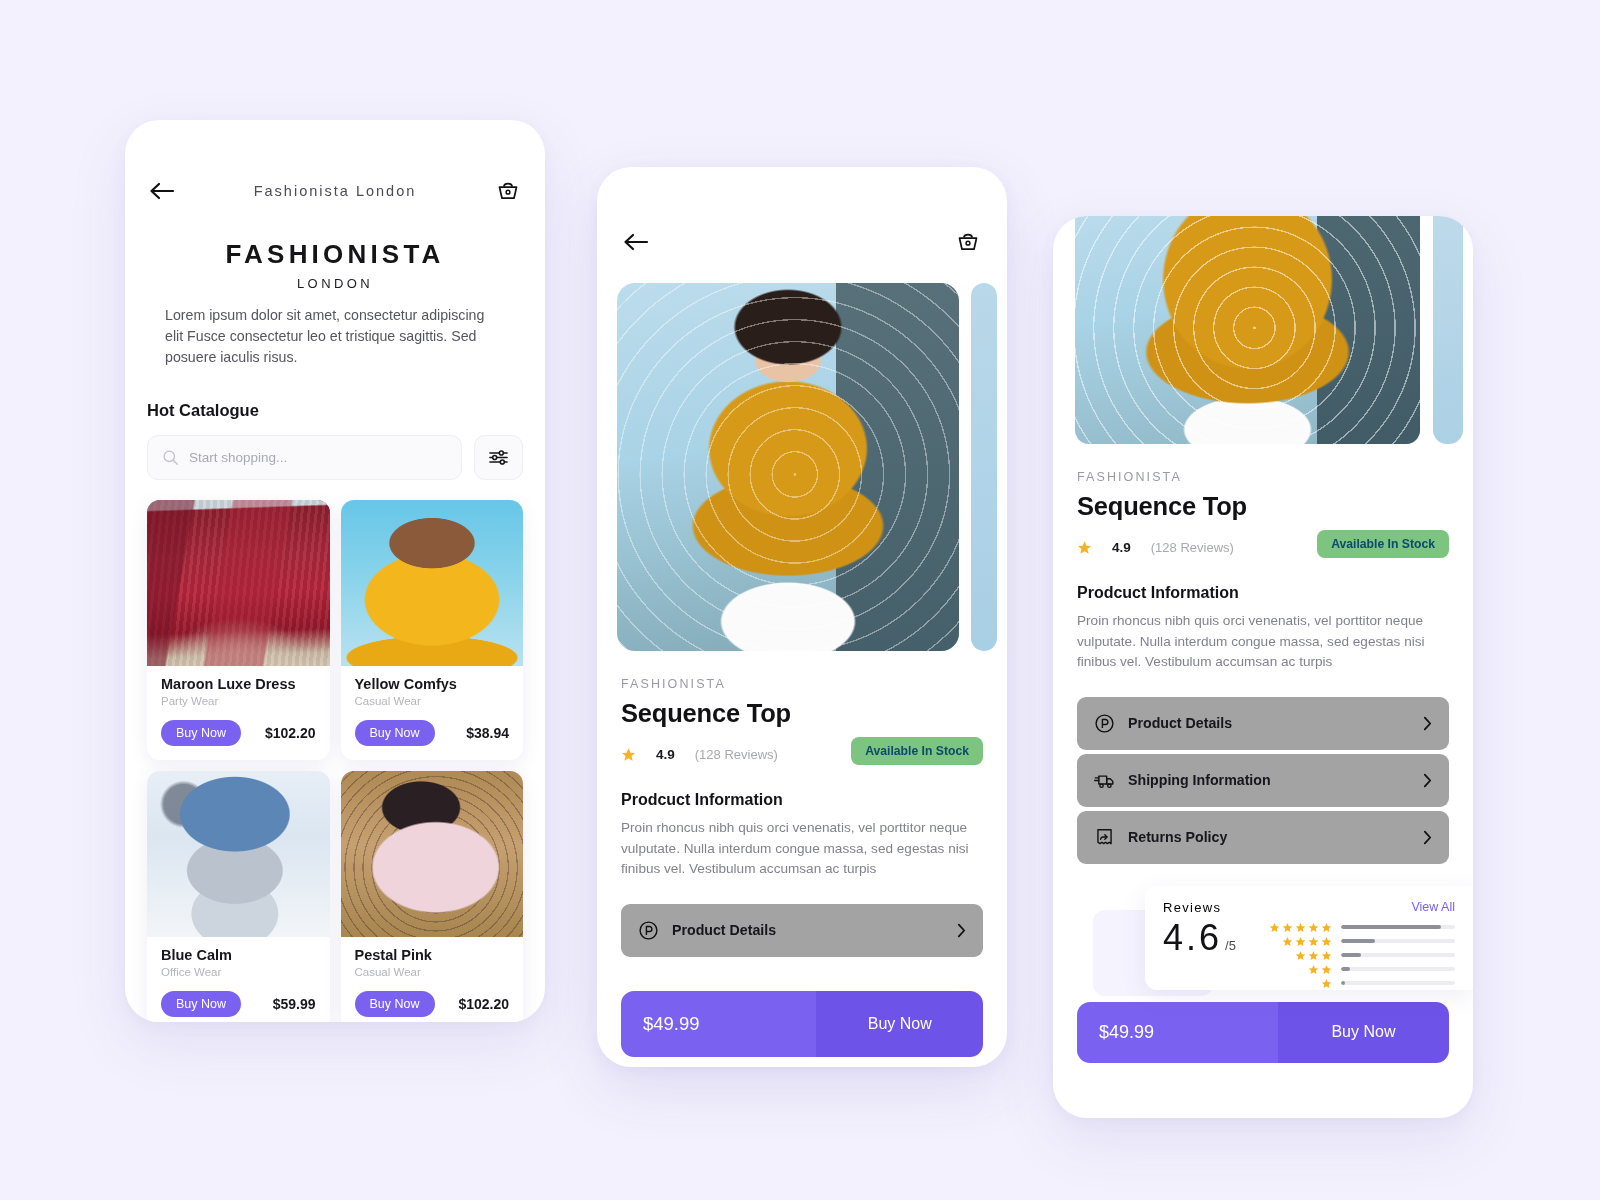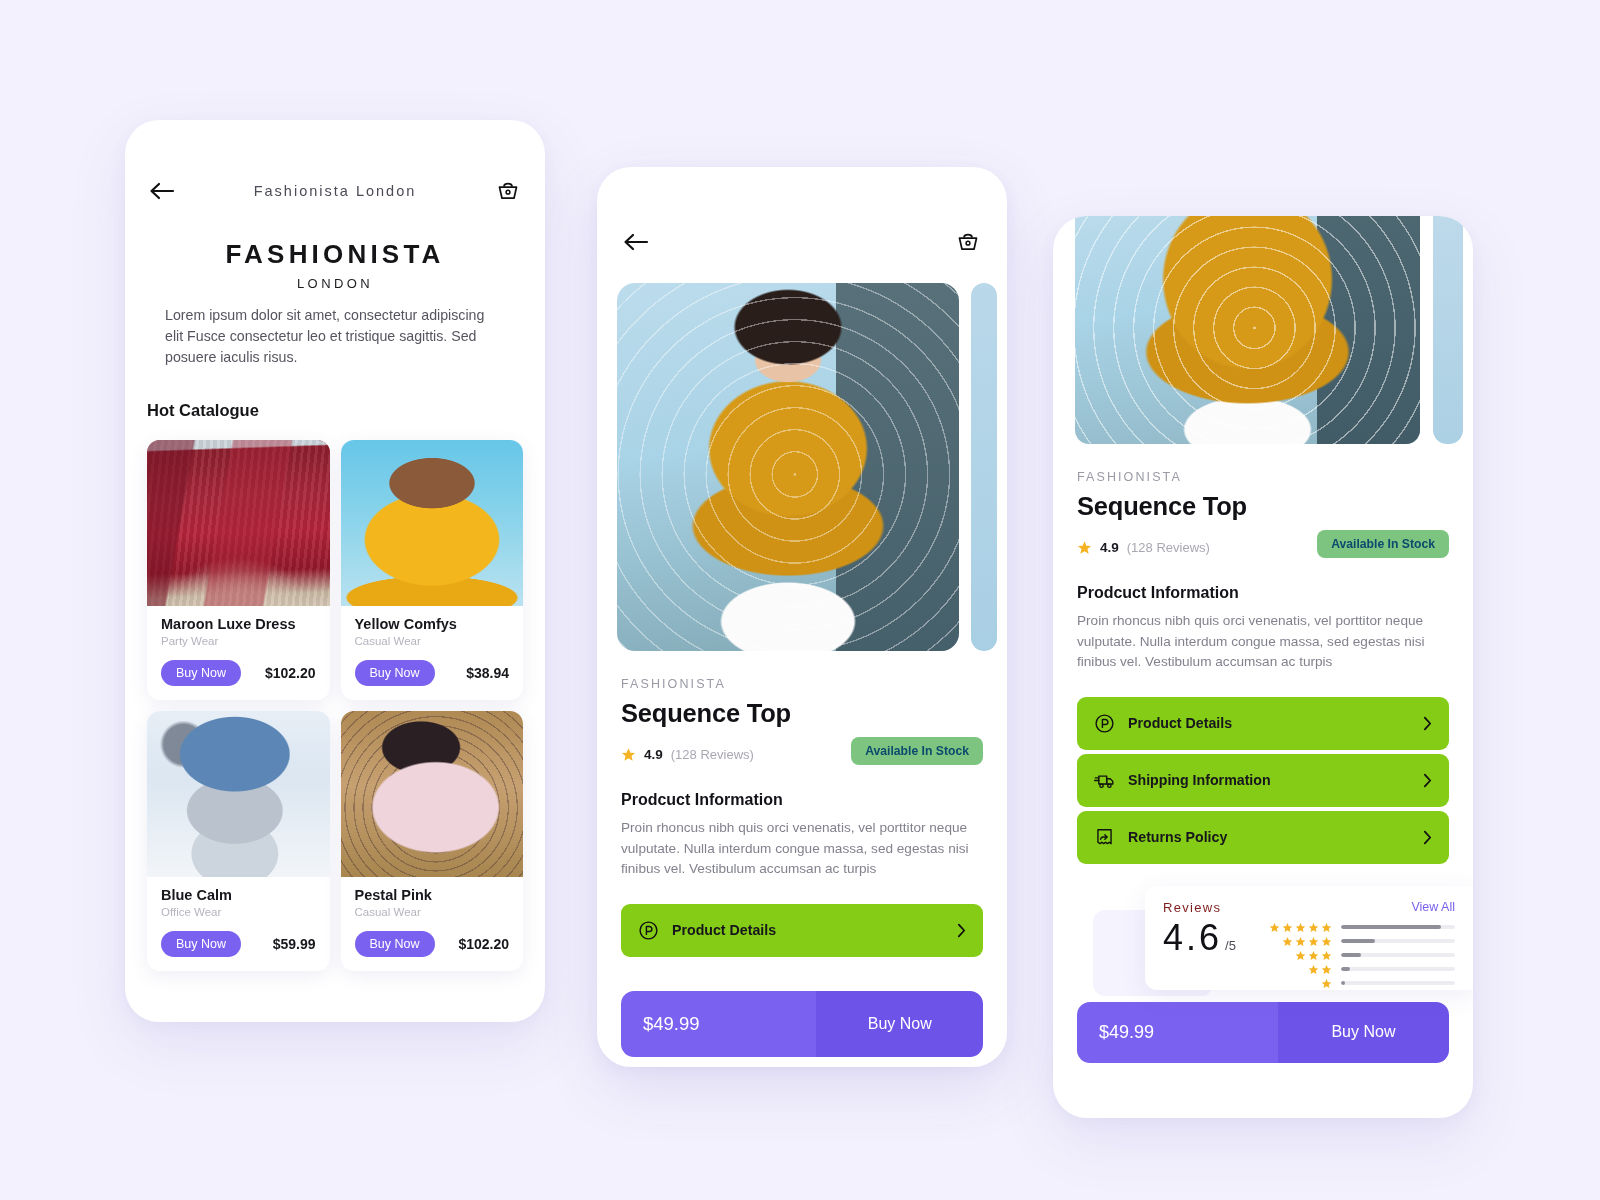--- a/index.html
+++ b/index.html
@@ -173,33 +173,33 @@
     opacity: .8;
   }
   .slide-peek {
     width: 26px; height: 368px; border-radius: 18px; flex: 0 0 auto;
     background: linear-gradient(180deg, #b9d8ea 0%, #a9cfe4 100%);
   }
   #phone2 .p2-body { padding: 0 24px; }
   .eyebrow { font-size: 12.5px; letter-spacing: 2.1px; color: #9a9aa6; margin-top: 26px; }
   .prod-title { font-size: 25.5px; font-weight: 700; color: #111116; margin-top: 8px; letter-spacing: -.2px; }
   .rating-row { display: flex; align-items: center; justify-content: space-between; margin-top: 9px; }
-  .rating-left { display: flex; align-items: center; gap: 8px; margin-top: 7px; }
+  .rating-left { display: flex; align-items: center; gap: 20px; margin-top: 7px; }
   .star-sm { width: 15px; height: 15px; }
   .rating-val { font-size: 13.5px; font-weight: 700; color: #19191f; }
   .rating-count { font-size: 13px; color: #a8a8b3; }
   .stock-badge {
     background: #7cc47f; color: #0c4a6e; font-size: 12.2px; font-weight: 600;
     padding: 7px 14px; border-radius: 8px; white-space: nowrap;
   }
   .info-head { font-size: 16px; font-weight: 700; color: #121218; margin-top: 26px; }
   .info-body { font-size: 13.6px; line-height: 1.52; color: #82828e; margin-top: 9px; }
   .acc-list { margin-top: 24px; }
   .acc-row {
-    background: #84cc16; border-radius: 9px; display: flex; align-items: center;
+    background: #a3a3a3; border-radius: 9px; display: flex; align-items: center;
     padding: 16px 17px; cursor: pointer; margin-bottom: 4px;
   }
   .acc-ic { width: 21px; height: 21px; margin-right: 13px; flex: 0 0 auto; }
   .acc-label { flex: 1; font-size: 14.2px; font-weight: 700; color: #16161c; }
   .chev { width: 9px; height: 15px; }
   .cta {
     display: flex; border-radius: 13px; overflow: hidden; cursor: pointer;
   }
   .cta-price {
     flex: 1; background: #7b61ef; color: #fff; font-size: 18.5px;
@@ -243,21 +243,21 @@
     position: absolute; left: 16px; top: 24px; width: 120px; height: 86px;
     background: #f5f3fe; border-radius: 12px;
   }
   .reviews-card {
     position: absolute; left: 68px; top: 0; right: -24px; height: 104px;
     background: #fff; border-radius: 12px 0 0 12px;
     box-shadow: 0 6px 24px rgba(100, 90, 180, 0.10);
     padding: 14px 18px 0 18px;
   }
   .rev-head { display: flex; align-items: center; justify-content: space-between; }
-  .rev-title { font-size: 13px; letter-spacing: 1.3px; color: #7f1d1d; }
+  .rev-title { font-size: 13px; letter-spacing: 1.3px; color: #000000; }
   .rev-viewall { font-size: 12.5px; color: #7b61ef; cursor: pointer; }
   .rev-main { display: flex; align-items: flex-start; margin-top: 2px; gap: 18px; }
   .rev-score { display: flex; align-items: baseline; }
   .rev-num { font-size: 36px; font-weight: 400; color: #111116; letter-spacing: 3px; }
   .rev-den { font-size: 13px; color: #4c4c57; margin-left: 3px; }
   .rev-bars { flex: 1; display: flex; flex-direction: column; gap: 3px; padding-top: 5px; }
   .rev-line { display: flex; align-items: center; gap: 9px; }
   .rev-stars { width: 78px; display: flex; justify-content: flex-end; gap: 2px; }
   .star-xs { width: 11px; height: 11px; }
   .rev-track { flex: 1; height: 4px; background: #edecf1; border-radius: 3px; overflow: hidden; }
@@ -290,20 +290,37 @@
       </div>
 
       <div class="brand-block">
         <div class="brand-name">FASHIONISTA</div>
         <div class="brand-city">LONDON</div>
         <div class="brand-desc">Lorem ipsum dolor sit amet, consectetur adipiscing elit Fusce consectetur leo et tristique sagittis. Sed posuere iaculis risus.</div>
       </div>
 
       <div class="section-title">Hot Catalogue</div>
 
+      <div class="search-row">
+        <div class="search-field">
+          <svg width="17" height="17" viewBox="0 0 20 20">
+            <circle cx="8.6" cy="8.6" r="6.1" fill="none" stroke="#c2c2cc" stroke-width="1.6"></circle>
+            <path d="M13.2 13.2 L18 18" stroke="#c2c2cc" stroke-width="1.6" stroke-linecap="round"></path>
+          </svg>
+          <input type="text" placeholder="Start shopping..." style="">
+        </div>
+        <div class="filter-btn">
+          <svg width="21" height="19" viewBox="0 0 22 20">
+            <path d="M2 5.2 H20 M2 10 H20 M2 14.8 H20" stroke="#15151a" stroke-width="1.7" stroke-linecap="round"></path>
+            <circle cx="14" cy="5.2" r="2.1" fill="#fff" stroke="#15151a" stroke-width="1.7"></circle>
+            <circle cx="7" cy="10" r="2.1" fill="#fff" stroke="#15151a" stroke-width="1.7"></circle>
+            <circle cx="15" cy="14.8" r="2.1" fill="#fff" stroke="#15151a" stroke-width="1.7"></circle>
+          </svg>
+        </div>
+      </div>
 
       <div class="grid">
 
         <div class="pcard">
           <div class="pcard-img img-maroon"></div>
           <div class="pcard-body">
             <div class="pcard-name">Maroon Luxe Dress</div>
             <div class="pcard-cat">Party Wear</div>
             <div class="pcard-foot">
               <button class="buy-pill">Buy Now</button>

